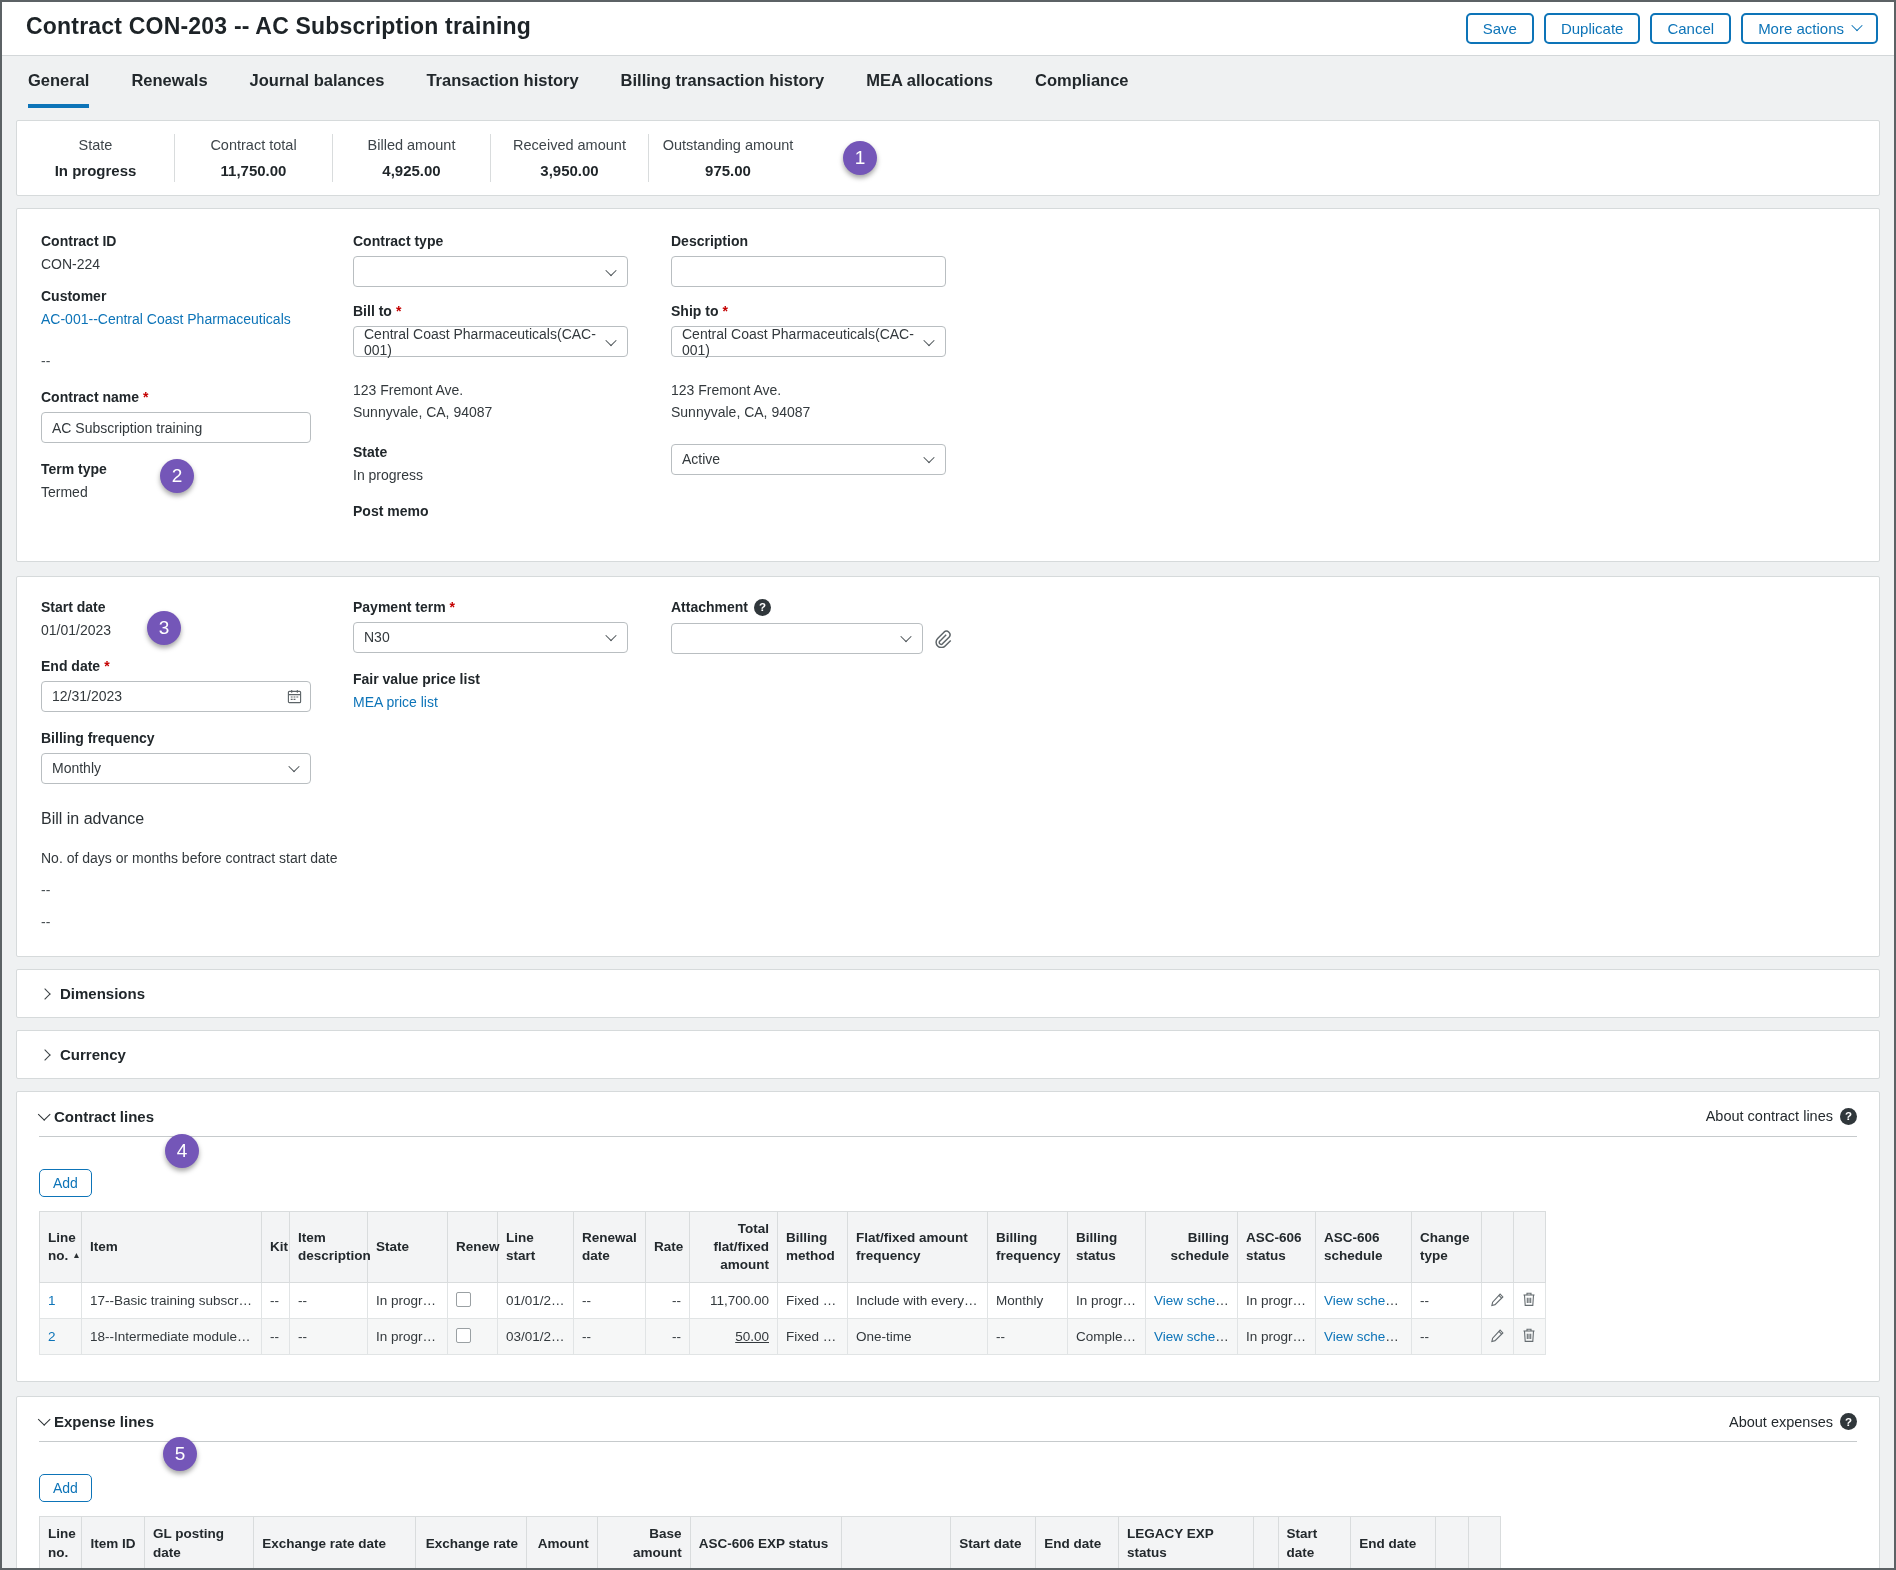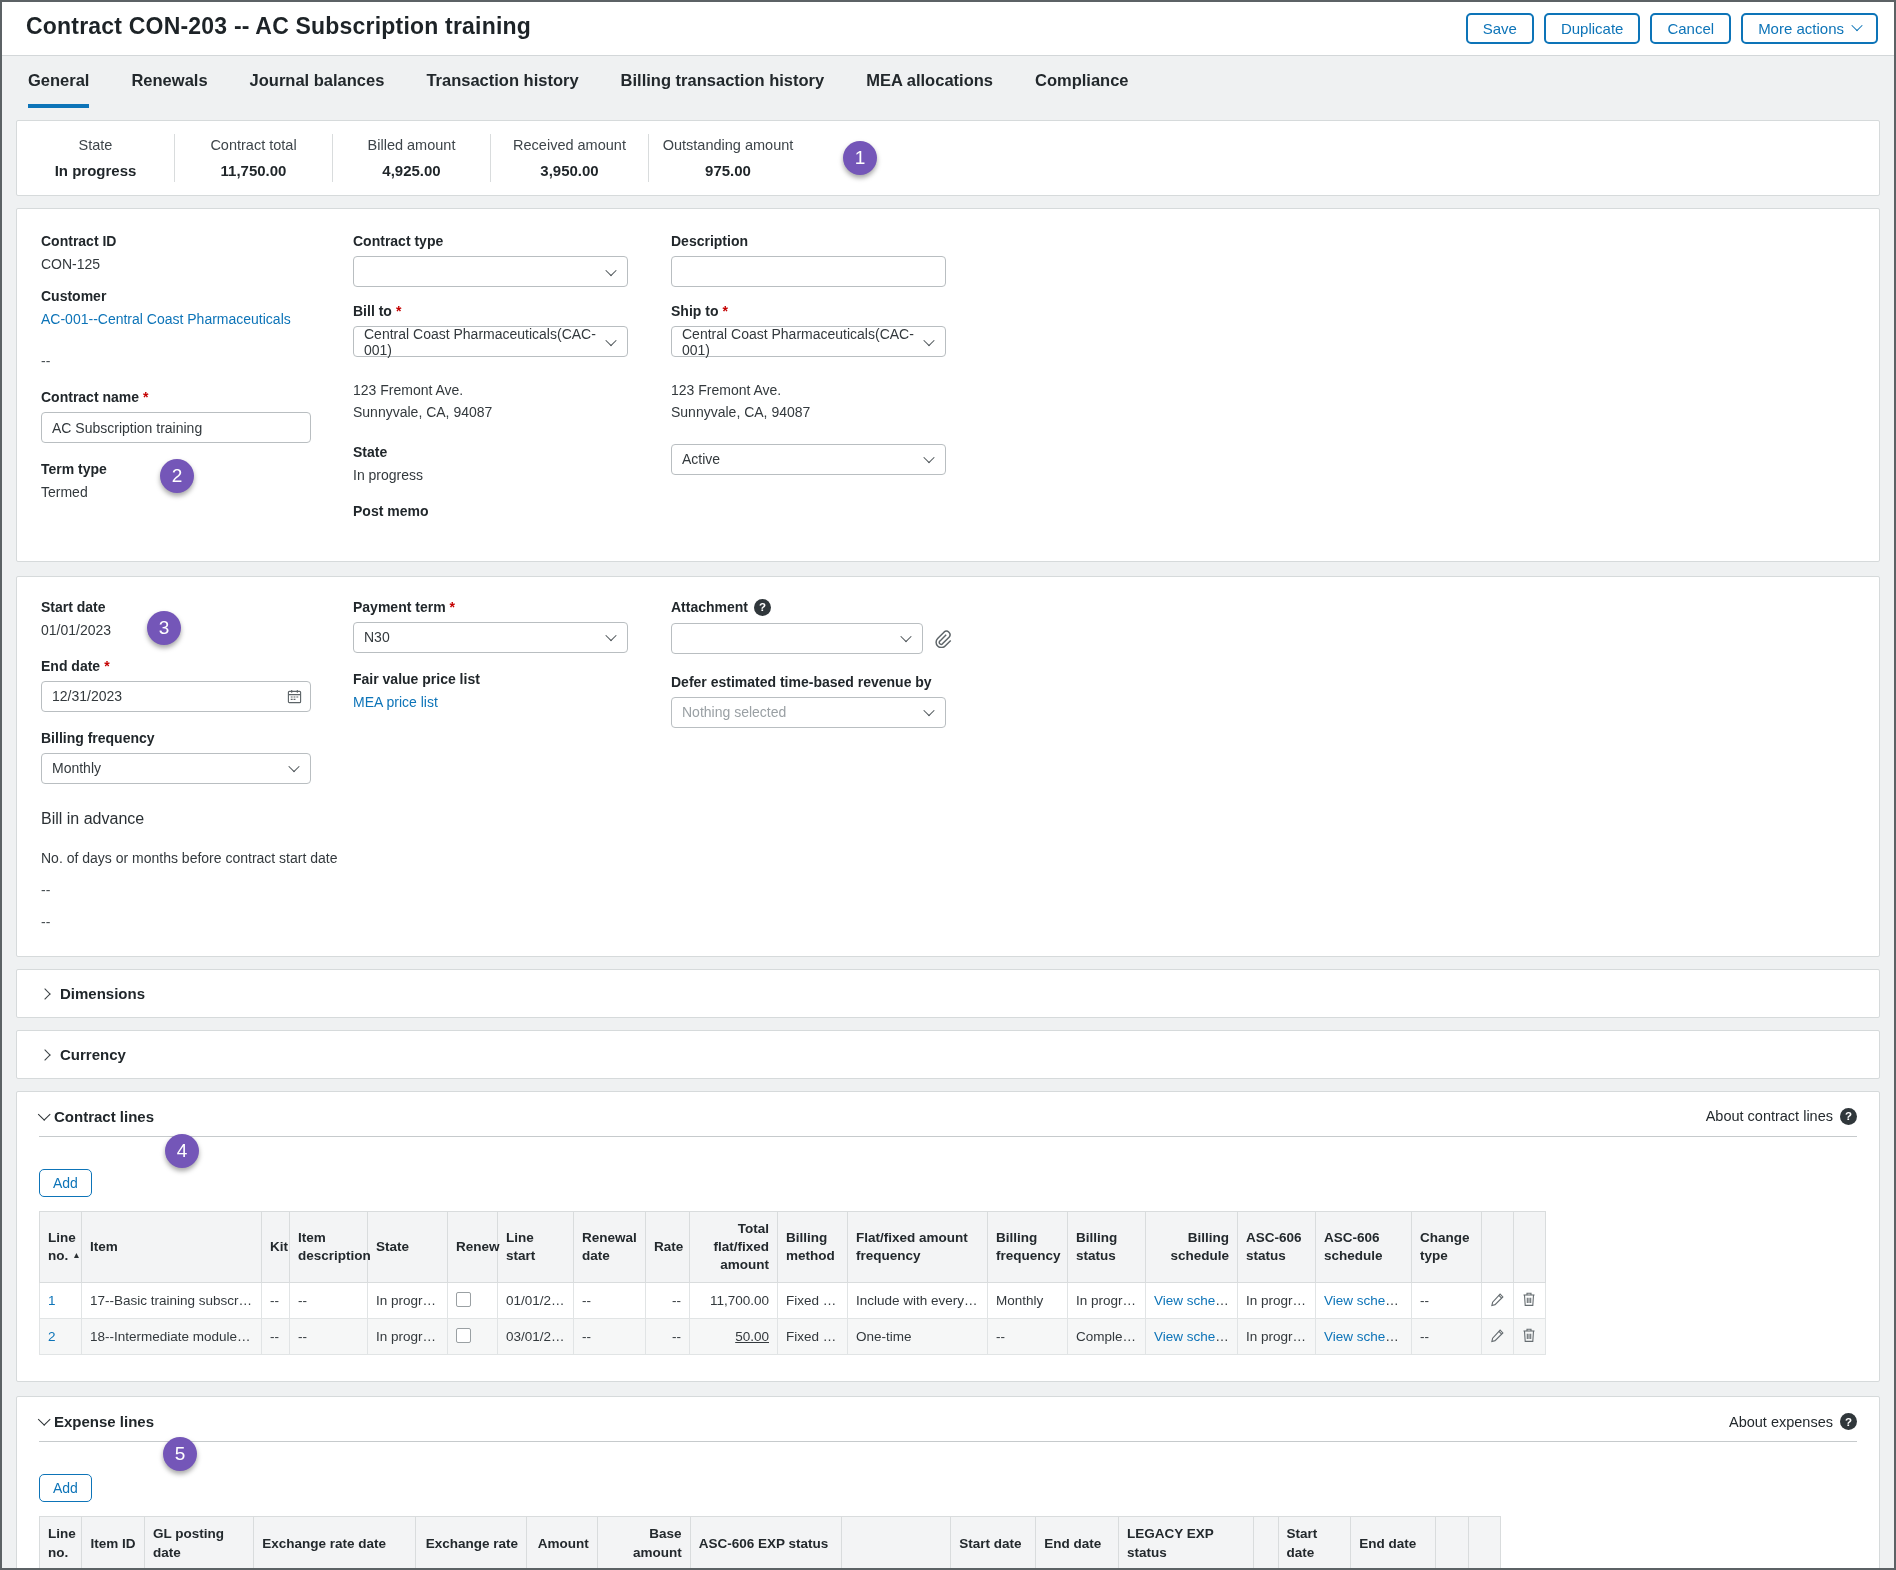--- a/index.html
+++ b/index.html
@@ -155,21 +155,21 @@
 
   <section class="card" style="min-height:344px;">
     <span class="badge abs" style="left:143px; top:250px;">2</span>
     <div class="form-grid">
 
       <div>
         <div class="field">
           <div class="label">
               <span>Contract ID</span>
             </div>
-          <div class="value">CON-125</div>
+          <div class="value">CON-224</div>
         </div>
         <div class="field">
           <div class="label">
               <span>Customer</span>
             </div>
           <a class="link">AC-001--Central Coast Pharmaceuticals</a>
         </div>
         <div class="dash">--</div>
         <div class="field">
           <div class="label">
@@ -324,29 +324,20 @@
           <div class="input-row">
             <div class="select" style="width:252px;">
               <span></span>
               <span class="chev"></span>
             </div>
             <span class="row-icon">
               <svg width="19" height="19" viewBox="0 0 18 18" fill="none" stroke="#5d6468" stroke-width="1.4">
                   <path d="M12.5 5.5l-5.8 5.8a1.8 1.8 0 1 0 2.5 2.5l6-6a3.4 3.4 0 0 0-4.8-4.8l-6 6a5 5 0 0 0 7.1 7.1l5.3-5.3"></path>
                 </svg>
             </span>
-          </div>
-        </div>
-        <div class="field" style="margin-top:20px;">
-          <div class="label">
-              <span>Defer estimated time-based revenue by</span>
-            </div>
-          <div class="select">
-            <span class="placeholder">Nothing selected</span>
-            <span class="chev"></span>
           </div>
         </div>
       </div>
     </div>
   </section>
 
   <section class="card collapse-card">
     <span class="chev-right"></span>
     <span>Dimensions</span>
   </section>

